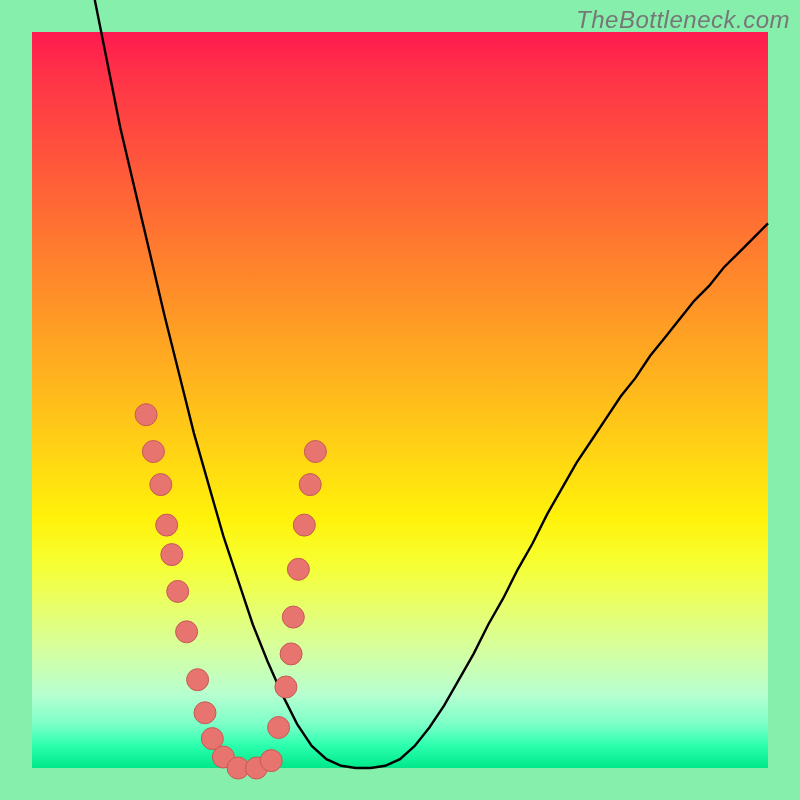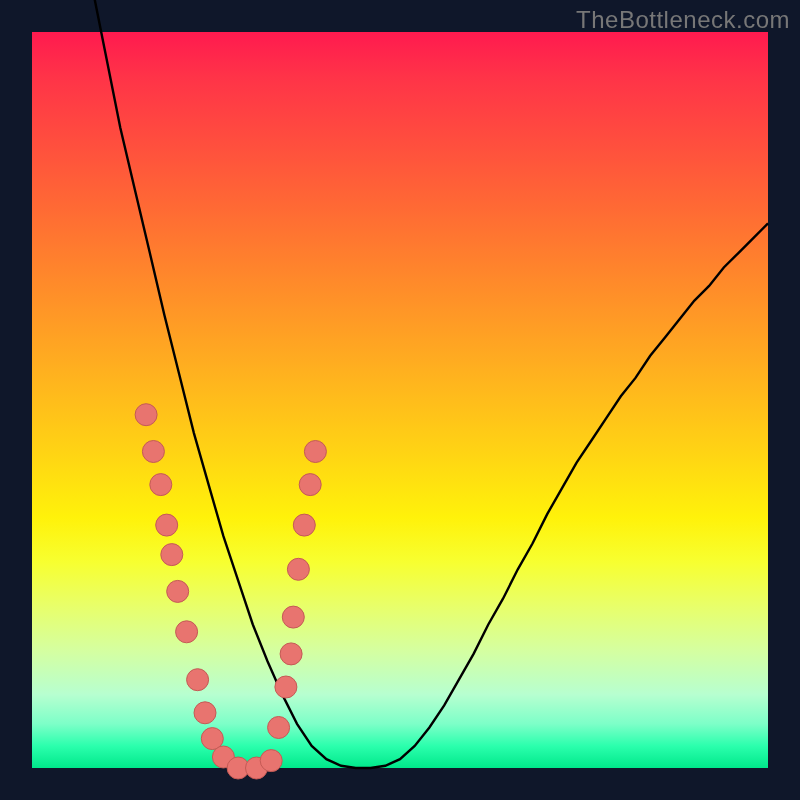--- a/index.html
+++ b/index.html
@@ -10,21 +10,22 @@
     background: #000;
     overflow: hidden;
     font-family: Arial, Helvetica, sans-serif;
   }
   .frame {
     position: absolute;
     left: 0;
     top: 0;
     width: 800px;
     height: 800px;
-    background: #0f172a;
+    background: #86efac;
+    font-style: italic;
   }
   .plot {
     position: absolute;
     left: 32px;
     top: 32px;
     width: 736px;
     height: 736px;
     
     background: linear-gradient(to bottom,
       #ff1a4f 0%,

